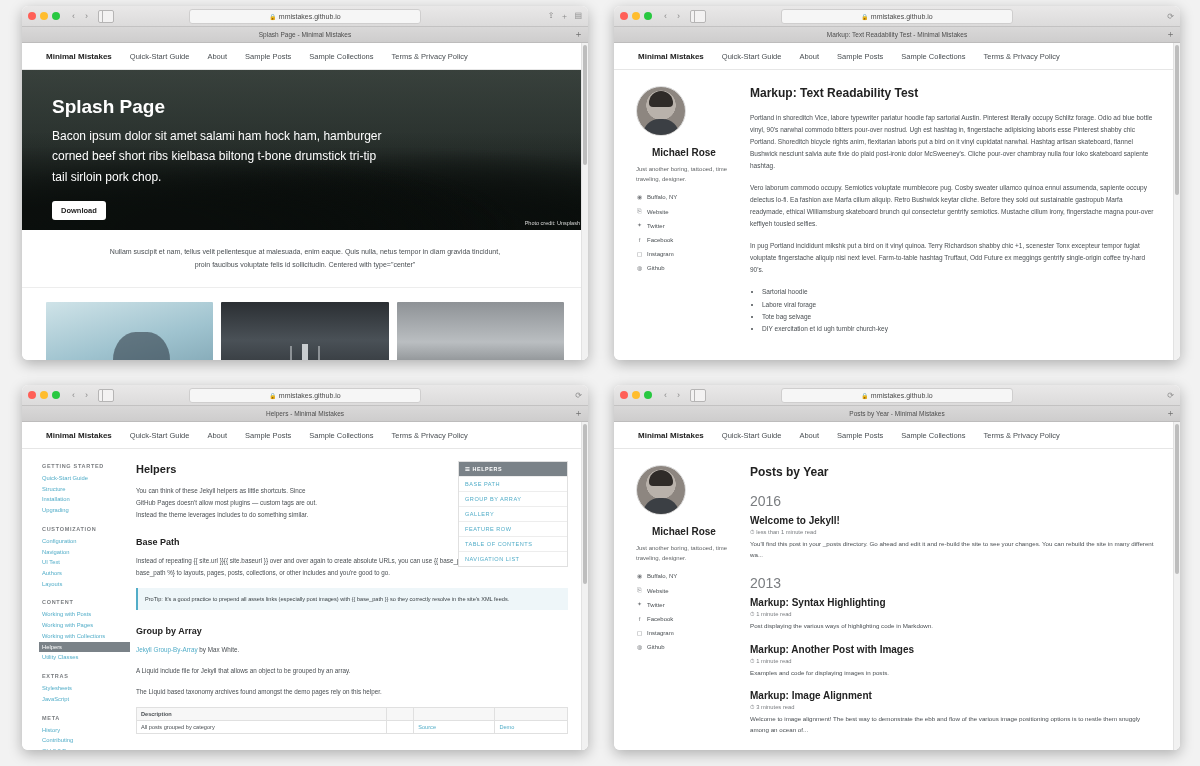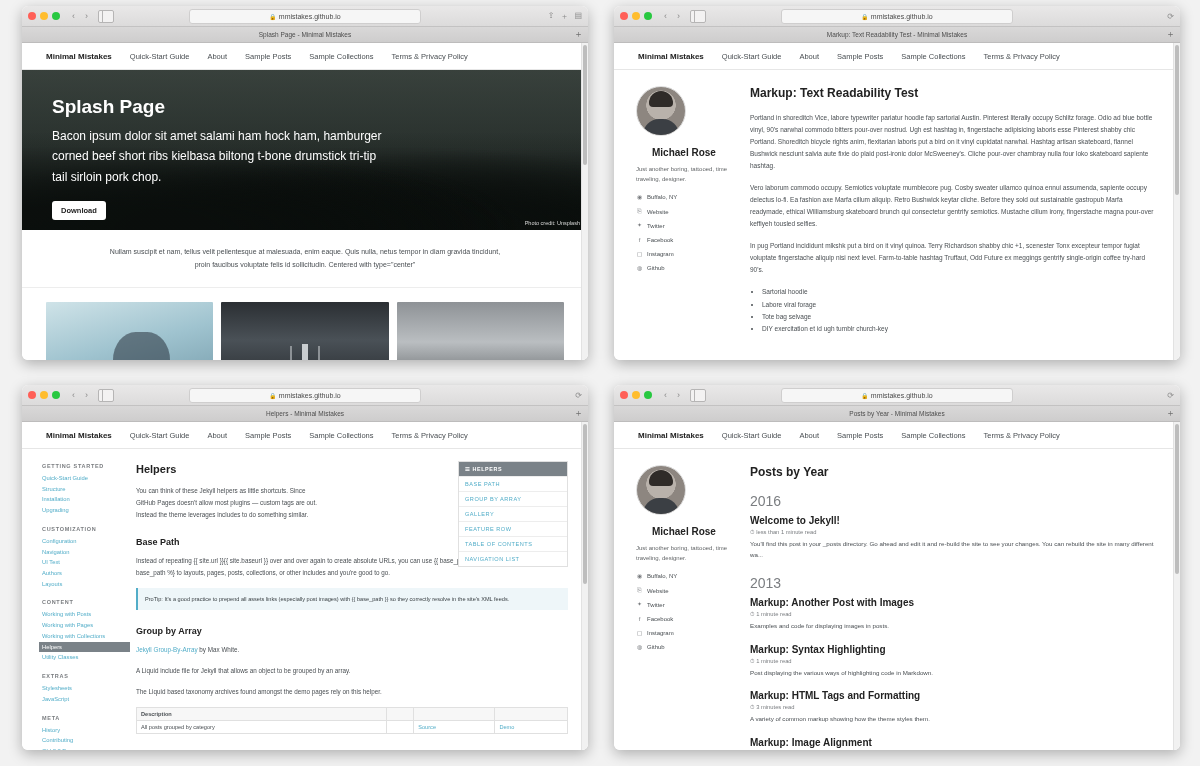--- a/index.html
+++ b/index.html
@@ -500,33 +500,28 @@
 
           <div class="yearhead">2016</div>
           <div>
             <div class="ptitle">Welcome to Jekyll!</div>
             <div class="pmeta">⏱ <span>less than 1 minute read</span></div>
             <div class="pexc">You'll find this post in your _posts directory. Go ahead and edit it and re-build the site to see your changes. You can rebuild the site in many different wa...</div>
           </div>
 
           <div class="yearhead">2013</div>
           <div>
+            <div class="ptitle">Markup: Syntax Highlighting</div>
+            <div class="pmeta">⏱ <span>1 minute read</span></div>
+            <div class="pexc">Post displaying the various ways of highlighting code in Markdown.</div>
+          </div>
+          <div>
             <div class="ptitle">Markup: Another Post with Images</div>
             <div class="pmeta">⏱ <span>1 minute read</span></div>
             <div class="pexc">Examples and code for displaying images in posts.</div>
-          </div>
-          <div>
-            <div class="ptitle">Markup: Syntax Highlighting</div>
-            <div class="pmeta">⏱ <span>1 minute read</span></div>
-            <div class="pexc">Post displaying the various ways of highlighting code in Markdown.</div>
-          </div>
-          <div>
-            <div class="ptitle">Markup: HTML Tags and Formatting</div>
-            <div class="pmeta">⏱ <span>3 minutes read</span></div>
-            <div class="pexc">A variety of common markup showing how the theme styles them.</div>
           </div>
           <div>
             <div class="ptitle">Markup: Image Alignment</div>
             <div class="pmeta">⏱ <span>3 minutes read</span></div>
             <div class="pexc">Welcome to image alignment! The best way to demonstrate the ebb and flow of the various image positioning options is to nestle them snuggly among an ocean of...</div>
           </div>
         </div>
       </div>
       <div class="scrollbar">
         <div class="thumb" style="top:2px;height:150px;"></div>

